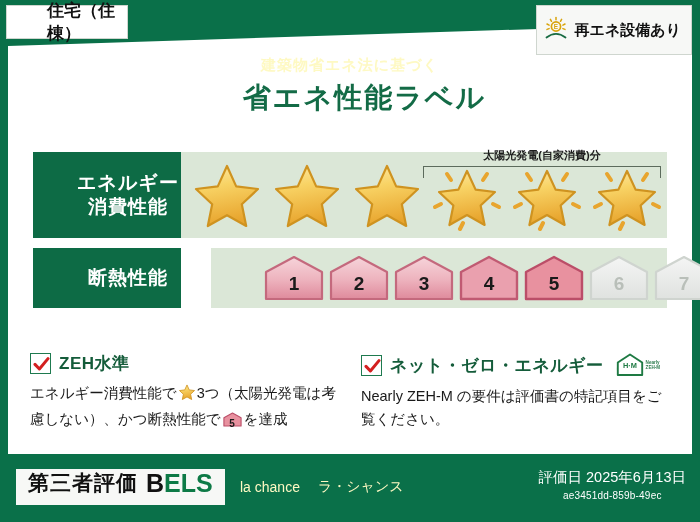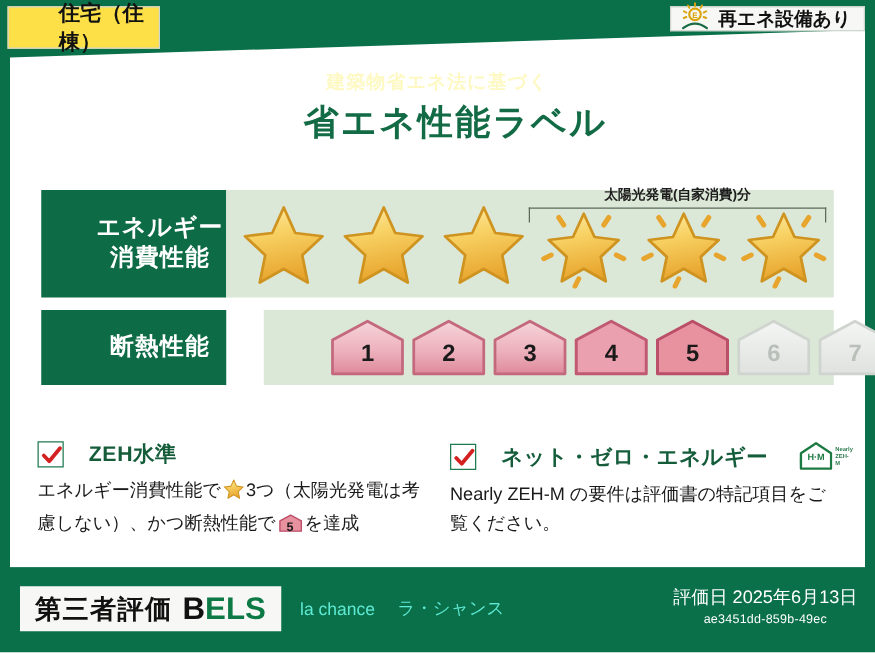--- a/index.html
+++ b/index.html
@@ -14,34 +14,34 @@
     position: relative;
     width: 700px; height: 522px;
     background: #0a7049;
   }
 
   
   .tag-housing {
     position: absolute;
     left: 6px; top: 5px;
     width: 122px; height: 34px;
-    background: #fde047;
+    background: #ffffff;
     border: 1px solid #cfd6cf;
     display: flex; align-items: center; justify-content: flex-end;
     font-size: 17px; font-weight: bold; color: #111;
     letter-spacing: 0px;
     z-index: 6;
     padding-left: 40px;
   }
 
   
   .tag-renew {
     position: absolute;
     right: 8px; top: 5px;
-    height: 20px;
+    height: 50px;
     padding: 0 10px 0 6px;
     background: #f7f8f6;
     border: 1px solid #cfd6cf;
     display: flex; align-items: center; gap: 6px;
     z-index: 6;
   }
   .tag-renew .txt {
     font-size: 15px; font-weight: bold; color: #111;
   }
 
@@ -142,21 +142,21 @@
     pointer-events: none;
   }
   .house-cell.off .house-num { color: #b9bfb9; }
 
   
   .cols {
     position: absolute; left: 30px; top: 352px; width: 640px;
     display: flex; gap: 22px; z-index: 4;
   }
   .col { width: 310px; }
-  .col-head { display: flex; align-items: center; gap: 20px; }
+  .col-head { display: flex; align-items: center; gap: 8px; }
   .chk {
     width: 21px; height: 21px;
     border: 1.6px solid #1e7a4f;
     background: #fff;
     position: relative; flex: 0 0 21px;
   }
   .chk svg { position: absolute; left: 2px; top: 2px; }
   .col-title {
     font-size: 17px; font-weight: bold; color: #145c3a;
     letter-spacing: 0.5px; white-space: nowrap;
@@ -180,28 +180,28 @@
 
   
   .bottom {
     position: absolute; left: 0; bottom: 0; width: 700px; height: 62px;
     z-index: 5;
   }
   .bels-box {
     position: absolute; left: 16px; top: 9px;
     height: 36px; padding: 0 12px;
     background: #f7f8f6;
-    display: flex; align-items: center;
+    display: flex; align-items: flex-start;
   }
   .bels-jp { font-size: 21px; font-weight: bold; color: #111; letter-spacing: 1px; }
   .bels-en { font-size: 25px; font-weight: bold; color: #0d7a46; margin-left: 8px; letter-spacing: 0px; }
   .bels-en .b1 { color: #111; }
   .brand {
     position: absolute; left: 240px; top: 18px;
-    color: #5eead4; font-size: 14px;
+    color: #fef9c3; font-size: 14px;
     display: flex; align-items: center; gap: 18px;
   }
   .eval {
     position: absolute; right: 14px; top: 8px;
     text-align: center; color: #ffffff;
   }
   .eval .d { font-size: 14.5px; }
   .eval .id { font-size: 10px; margin-top: 3px; letter-spacing: 0.2px; }
 </style>
 </head>

